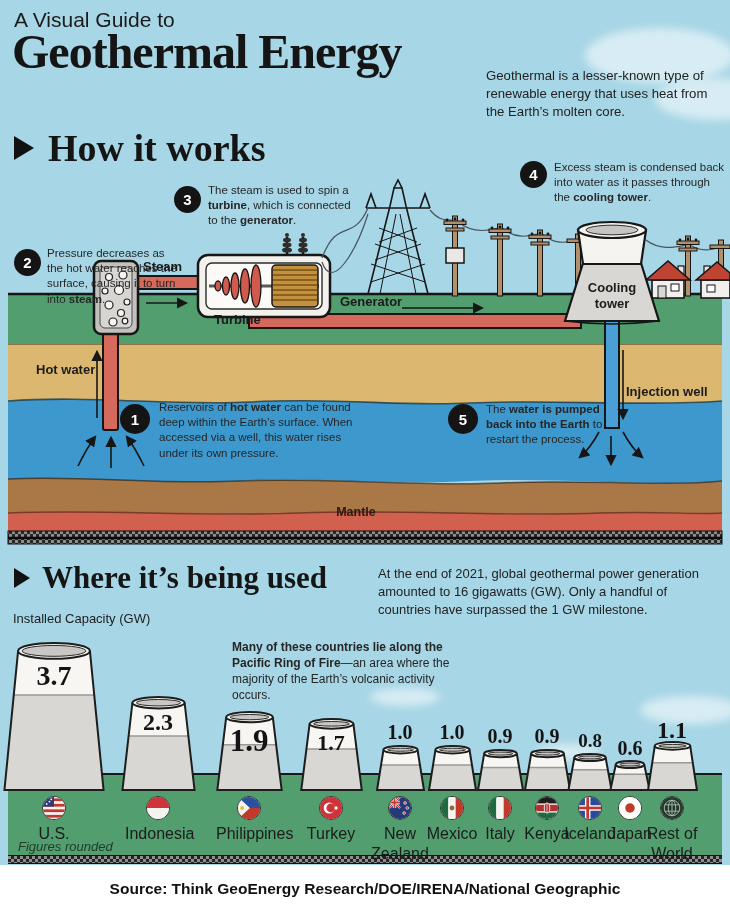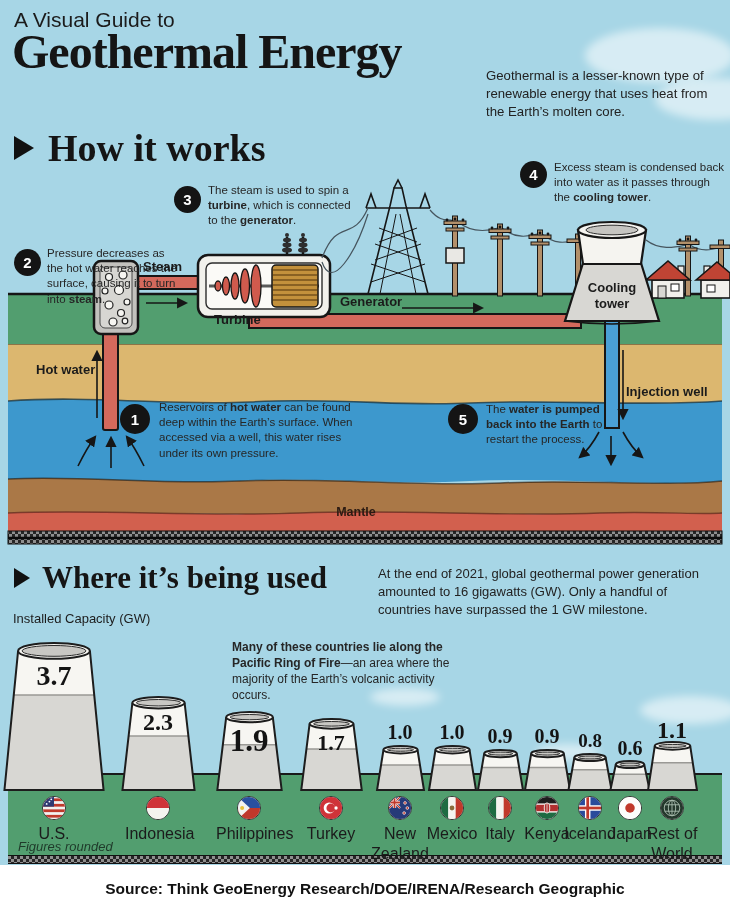--- a/index.html
+++ b/index.html
@@ -491,15 +491,15 @@
               <ellipse cx="12" cy="12" rx="4" ry="8.5"></ellipse>
               <path d="M12,3.5 V20.5 M4,8.5 H20 M4,15.5 H20"></path>
             </g>
           </svg>
         </div>
         <div class="country-label" style="left: 639px; top: 184px;">Rest of World</div>
       </div>
   </div>
 
   <div id="source-band">
-    <span class="source-text">Source: Think GeoEnergy Research/DOE/IRENA/Research Geographic</span>
+    <span class="source-text">Source: Think GeoEnergy Research/DOE/IRENA/National Geographic</span>
   </div>
 </div>
 
 </body></html>

